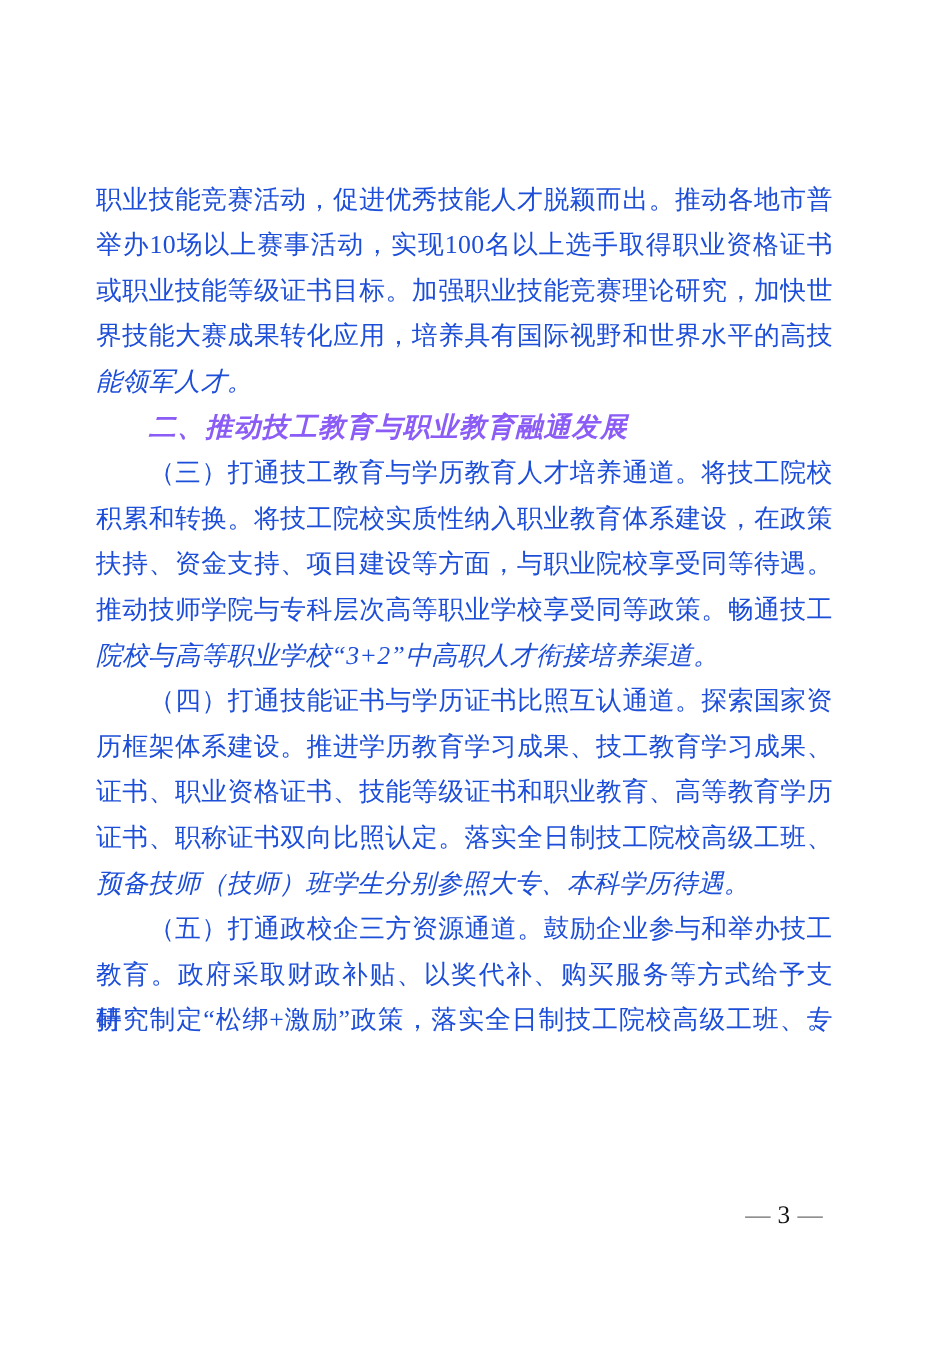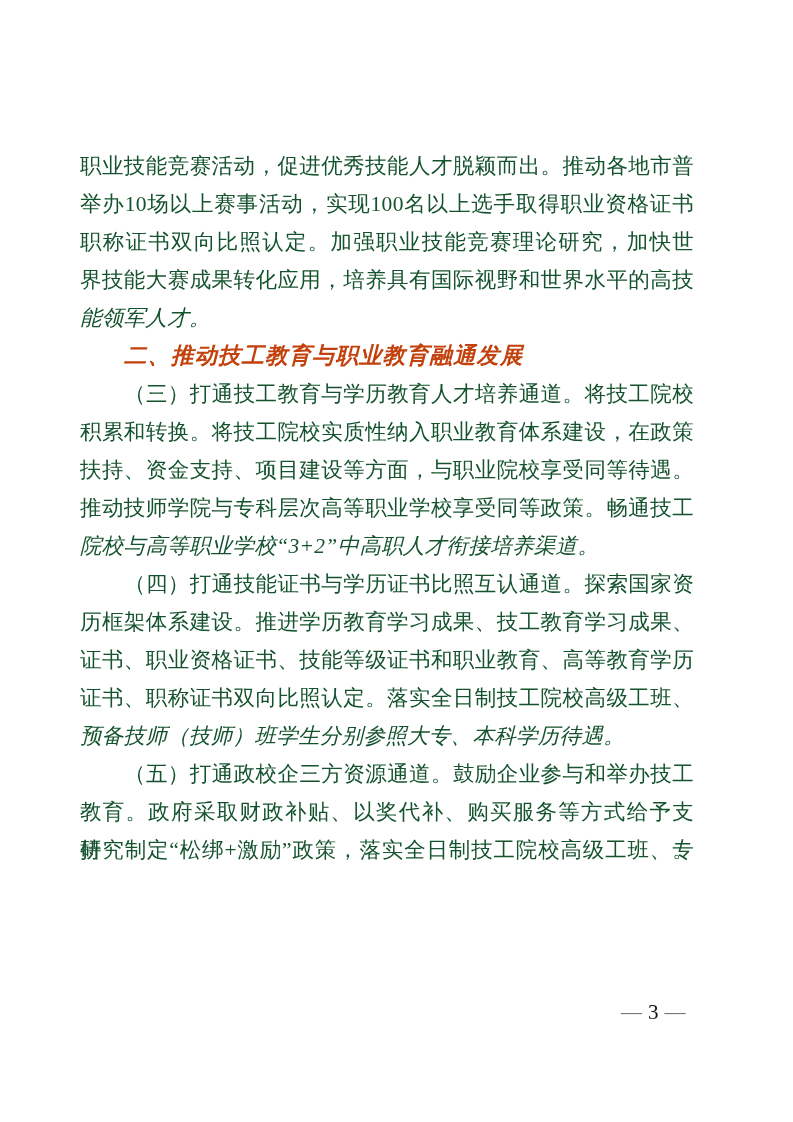--- a/index.html
+++ b/index.html
@@ -26,40 +26,40 @@
     top: 147px;
     width: 614px;
   }
   .line {
     font-size: 21.5px;
     line-height: 38px;
     height: 38px;
     letter-spacing: 0.3px;
     text-align: justify;
     white-space: nowrap;
-    color: #14532d;
+    color: #1d4ed8;
   }
   .line.full {
     white-space: normal;
     text-align-last: justify;
   }
   .line.last {
     white-space: normal;
     text-align-last: left;
     font-style: italic;
   }
   .indent {
     text-indent: 44px;
   }
   .heading {
     font-family: "Liberation Sans", "DejaVu Sans", sans-serif;
     font-weight: 700;
     font-size: 22.5px;
     letter-spacing: 1px;
-    color: #c2410c;
+    color: #8b5cf6;
     margin: 0;
   }
   .footer {
     position: absolute;
     left: 621px;
     top: 999px;
     font-size: 21px;
     line-height: 26px;
     white-space: nowrap;
   }
@@ -75,21 +75,21 @@
 </style>
 </head>
 <body>
 
 <div class="page">
 
   <div class="text-block">
 
     <div class="line full">职业技能竞赛活动，促进优秀技能人才脱颖而出。推动各地市普</div>
     <div class="line full">举办10场以上赛事活动，实现100名以上选手取得职业资格证书</div>
-    <div class="line full">职称证书双向比照认定。加强职业技能竞赛理论研究，加快世</div>
+    <div class="line full">或职业技能等级证书目标。加强职业技能竞赛理论研究，加快世</div>
     <div class="line full">界技能大赛成果转化应用，培养具有国际视野和世界水平的高技</div>
     <div class="line last">能领军人才。</div>
 
     <h2 class="line heading indent last">二、推动技工教育与职业教育融通发展</h2>
 
     <div class="line full indent">（三）打通技工教育与学历教育人才培养通道。将技工院校</div>
     <div class="line full">积累和转换。将技工院校实质性纳入职业教育体系建设，在政策</div>
     <div class="line full">扶持、资金支持、项目建设等方面，与职业院校享受同等待遇。</div>
     <div class="line full">推动技师学院与专科层次高等职业学校享受同等政策。畅通技工</div>
     <div class="line last">院校与高等职业学校“3+2”中高职人才衔接培养渠道。</div>

